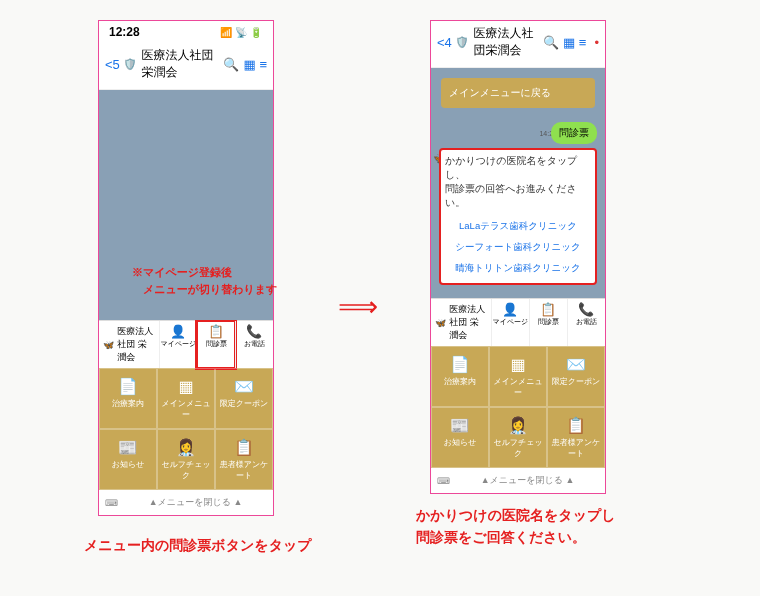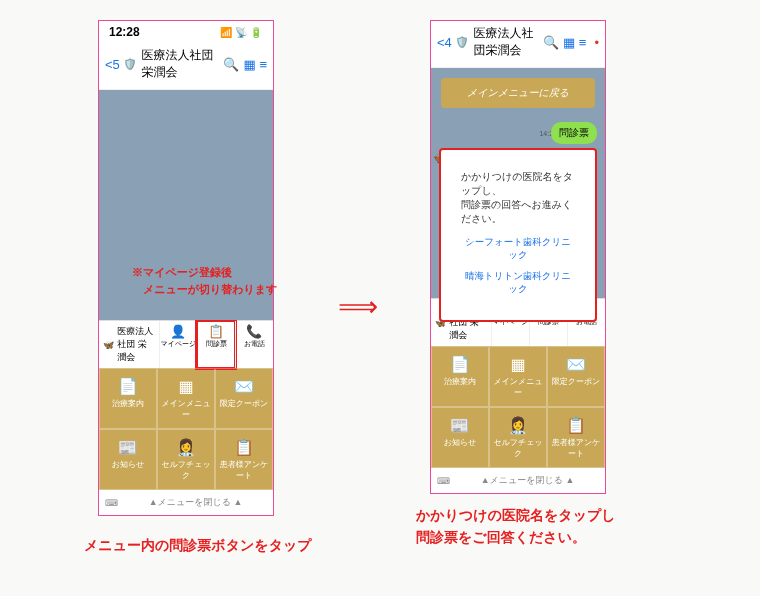--- a/index.html
+++ b/index.html
@@ -9,23 +9,23 @@
   .phone.right { left: 430px; top: 20px; }
   .status-bar { display: flex; justify-content: space-between; align-items: center; padding: 4px 10px; font-size: 12px; font-weight: 600; }
   .status-right { display: flex; gap: 3px; align-items: center; font-size: 10px; }
   .nav-bar { display: flex; align-items: center; padding: 4px 6px 8px; gap: 4px; border-bottom: 1px solid #eee; }
   .back { color: #1a73e8; font-size: 13px; font-weight: 500; }
   .shield { font-size: 11px; }
   .nav-title { font-size: 12px; flex: 1; }
   .nav-icons { display: flex; gap: 8px; color: #1a73e8; font-size: 13px; }
   .chat-area { background: #89a0b5; height: 230px; position: relative; }
   .phone.right .chat-area { height: 230px; }
-  .gold-banner { position: absolute; top: 10px; left: 10px; right: 10px; background: #c8a856; color: #fff; text-align: center; padding: 8px; font-size: 10px; border-radius: 4px; font-style: italic; }
+  .gold-banner { position: absolute; top: 10px; left: 10px; right: 10px; background: #c8a856; color: #fff; text-align: left; padding: 8px; font-size: 10px; border-radius: 4px; }
   .bubble-green { position: absolute; right: 8px; top: 54px; background: #8fe04f; padding: 4px 8px; border-radius: 10px; font-size: 10px; }
-  .card { position: absolute; top: 80px; left: 8px; right: 8px; background: #fff; border-radius: 4px; padding: 20px; font-size: 10px; border: 2px solid #e52020; }
+  .card { position: absolute; top: 80px; left: 8px; right: 8px; background: #fff; border-radius: 4px; padding: 4px; font-size: 10px; border: 2px solid #e52020; }
   .card-text { color: #333; line-height: 1.4; margin-bottom: 6px; }
   .clinic { color: #1a73e8; text-align: center; padding: 4px 0; font-size: 9.5px; }
   .red-note { position: absolute; color: #e52020; font-size: 11px; font-weight: 600; text-align: left; line-height: 1.5; }
   .red-note.note1 { left: 132px; top: 264px; }
   .tab-row { display: flex; border-top: 1px solid #ddd; }
   .tab-brand { flex: 1.4; display: flex; align-items: center; padding: 4px; gap: 3px; font-size: 9px; }
   .tab { flex: 1; text-align: center; font-size: 7px; padding: 3px 0; border-left: 1px solid #eee; }
   .tab-icon { font-size: 13px; display: block; }
   .tab.hl { outline: 3px solid #e52020; outline-offset: -1px; }
   .menu-grid { display: grid; grid-template-columns: repeat(3,1fr); background: #c8a856; }
@@ -91,20 +91,21 @@
     <span class="nav-title">医療法人社団栄潤会</span>
     <span class="nav-icons">🔍 ▦ ≡ <span style="color:#d33">•</span></span>
   </div>
   <div class="chat-area">
     <div class="gold-banner">メインメニューに戻る</div>
     <span class="time-small" style="right:48px; top:62px">14:20</span>
     <div class="bubble-green">問診票</div>
     <span class="butterfly" style="left:2px; top:84px">🦋</span>
     <div class="card">
       <div class="card-text"><span>かかりつけの医院名をタップし、</span><br><span>問診票の回答へお進みください。</span></div>
+      <div class="clinic">LaLaテラス歯科クリニック</div>
       <div class="clinic">シーフォート歯科クリニック</div>
       <div class="clinic">晴海トリトン歯科クリニック</div>
     </div>
   </div>
   <div class="tab-row">
     <div class="tab-brand">
         <span>🦋</span>
         <span>医療法人社団 栄潤会</span>
       </div>
     <div class="tab"><span class="tab-icon">👤</span><span>マイページ</span></div>

